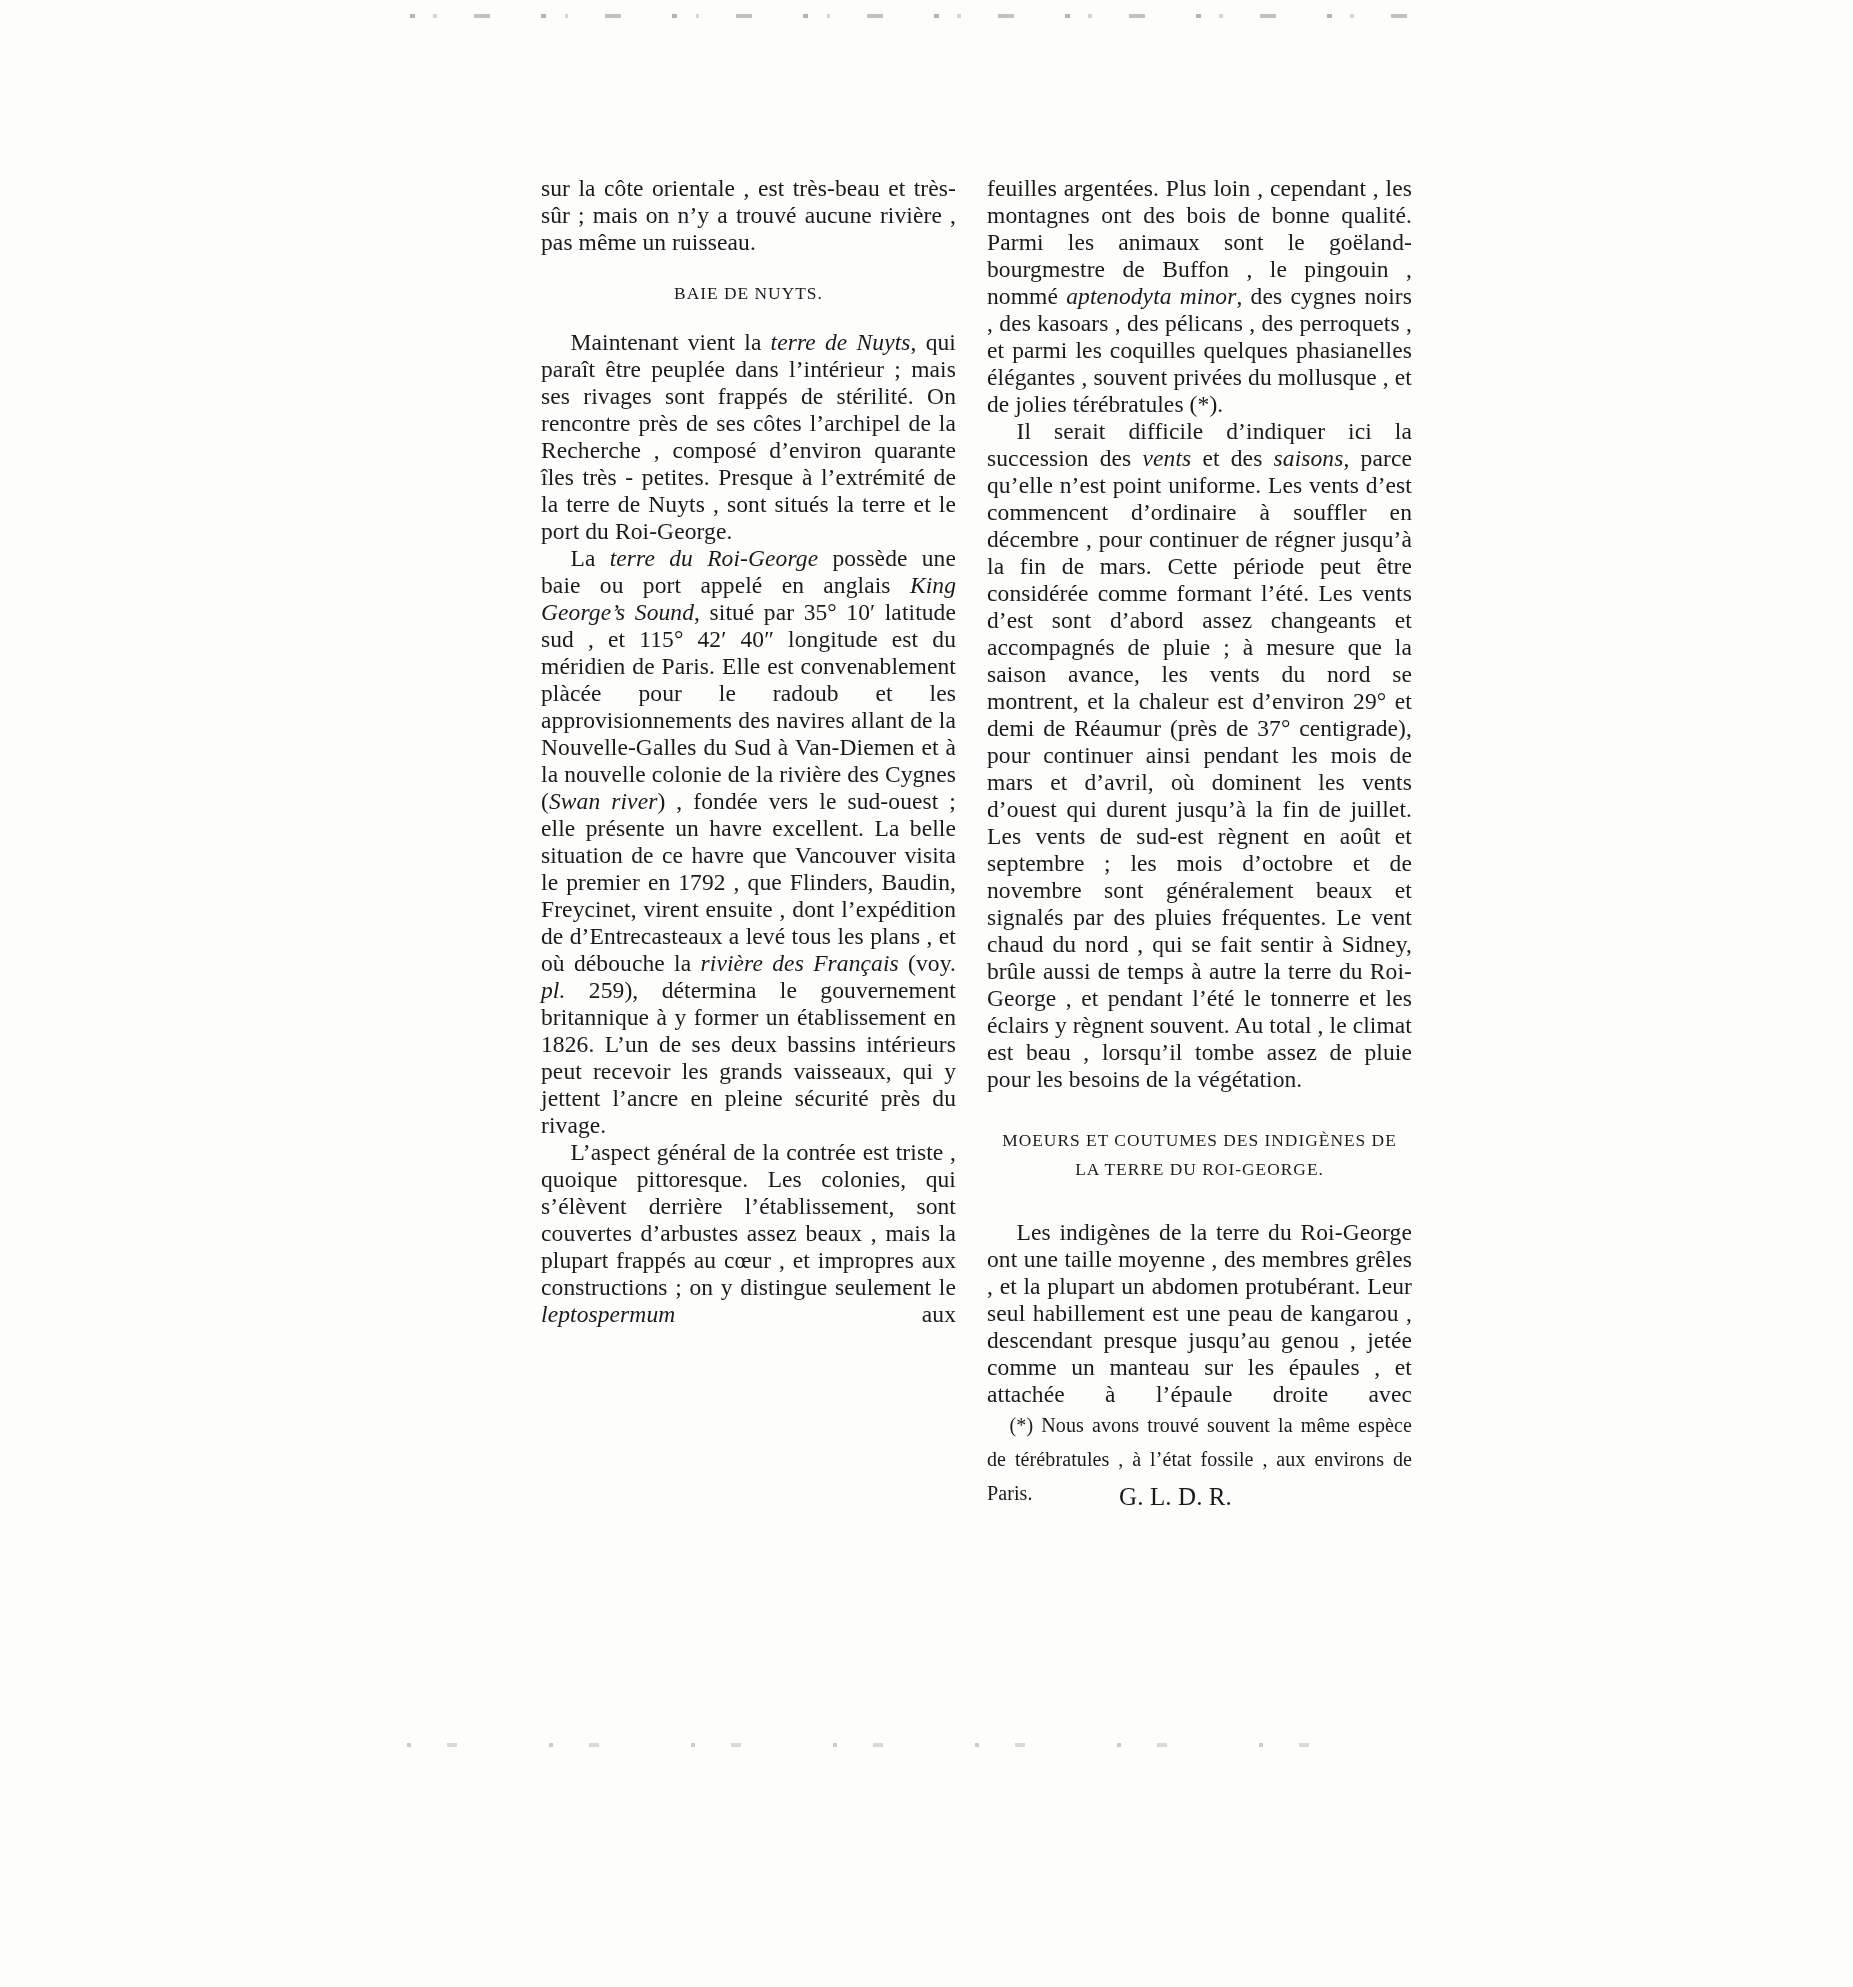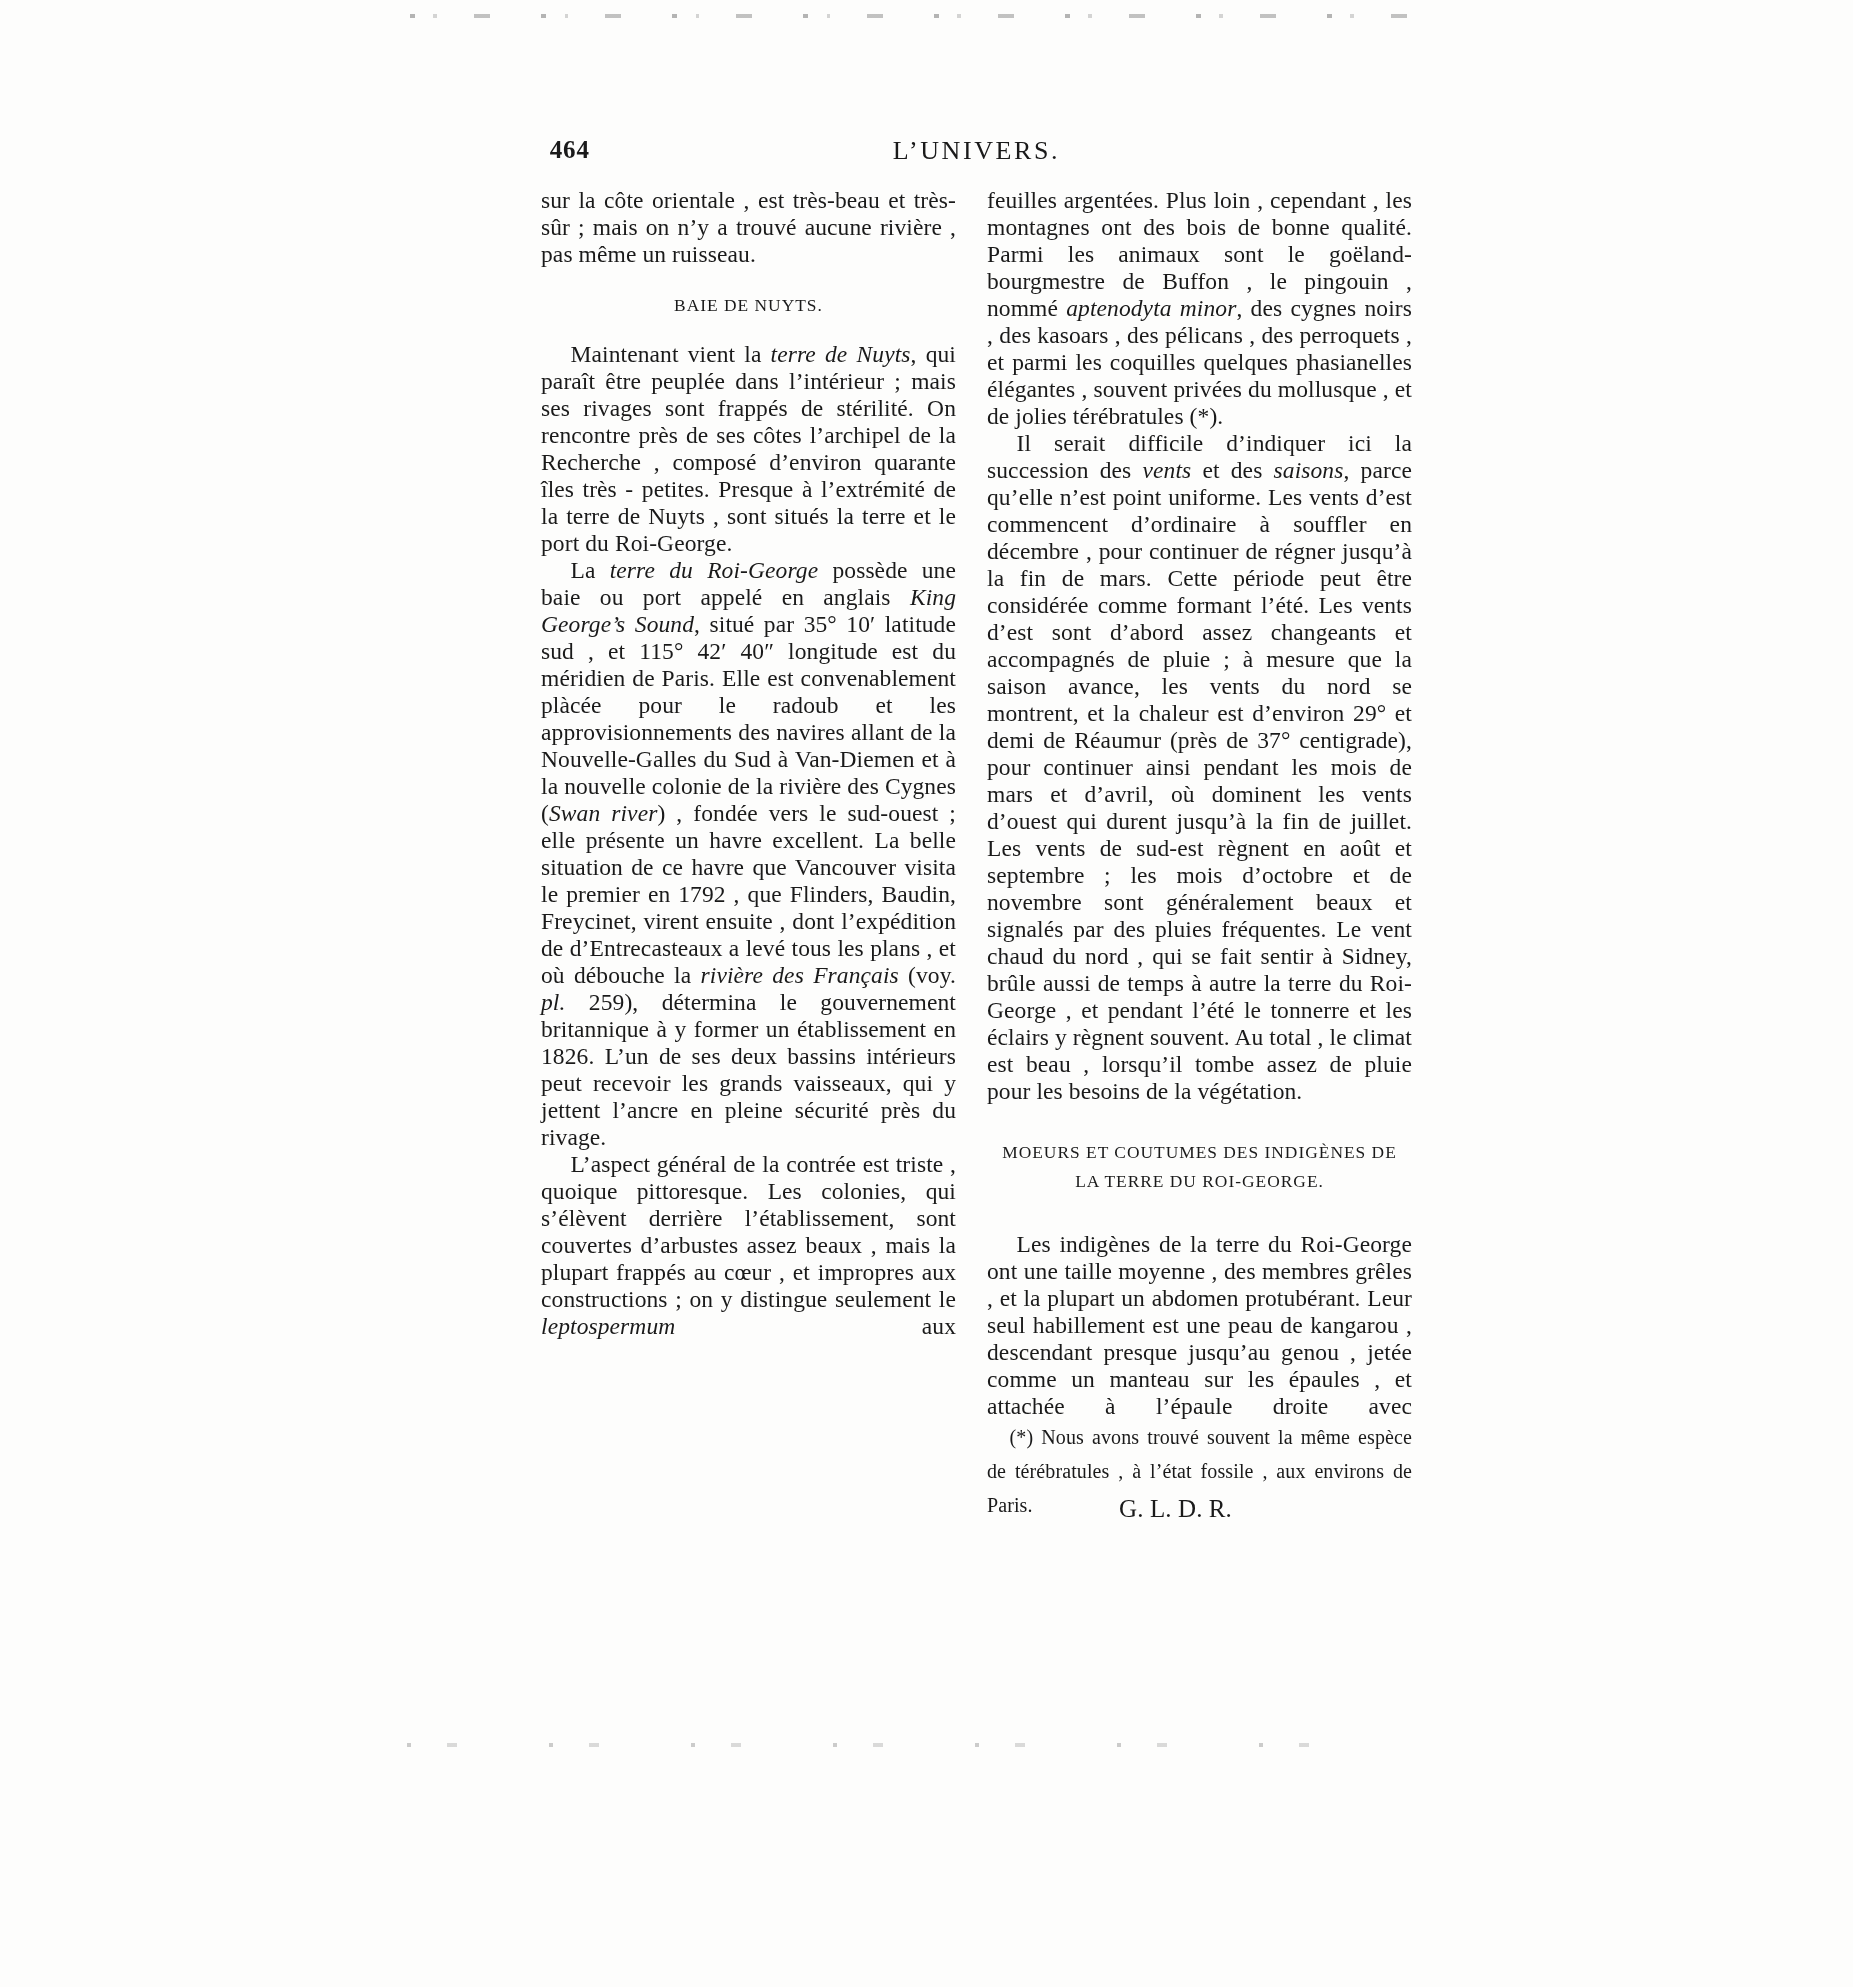--- a/index.html
+++ b/index.html
@@ -59,21 +59,20 @@
     letter-spacing: 2.6px;
     font-weight: 400;
   }
   .columns {
     position: absolute;
     left: 541px;
     top: 175px;
     width: 871px;
     display: flex;
     gap: 31px;
-    margin-top: 12px;
   }
   .col {
     text-align: justify;
     font-size: 23.5px;
     line-height: 27px;
     letter-spacing: 0.1px;
     hyphens: auto;
   }
   .col-left  { width: 415px; }
   .col-right { width: 425px; }
@@ -105,24 +104,20 @@
     margin-top: -26px;
   }
 </style>
 </head>
 <body>
 
 <div class="page">
 
   <div class="artifact artifact-top"></div>
 
-  <header class="page-header">
-    <div class="page-number">464</div>
-    <div class="running-title">L’UNIVERS.</div>
-  </header>
 
   <main class="columns">
     <section class="col col-left">
         <p class="para"><span>sur la côte orientale , est très-beau et très-sûr ; mais on n’y a trouvé aucune rivière , pas même un ruisseau.</span></p>
         <div class="heading">
           <div class="heading-line">BAIE DE NUYTS.</div>
         </div>
         <p class="para indent"><span>Maintenant vient la </span><span class="it">terre de Nuyts</span><span>, qui paraît être peuplée dans l’intérieur ; mais ses rivages sont frappés de stérilité. On rencontre près de ses côtes l’archipel de la Recherche , composé d’environ quarante îles très - petites. Presque à l’extrémité de la terre de Nuyts , sont situés la terre et le port du Roi-George.</span></p>
         <p class="para indent"><span>La </span><span class="it">terre du Roi-George</span><span> possède une baie ou port appelé en anglais </span><span class="it">King George’s Sound</span><span>, situé par 35° 10′ latitude sud , et 115° 42′ 40″ longitude est du méridien de Paris. Elle est convenablement plàcée pour le radoub et les approvisionnements des navires allant de la Nouvelle-Galles du Sud à Van-Diemen et à la nouvelle colonie de la rivière des Cygnes (</span><span class="it">Swan river</span><span>) , fondée vers le sud-ouest ; elle présente un havre excellent. La belle situation de ce havre que Vancouver visita le premier en 1792 , que Flinders, Baudin, Freycinet, virent ensuite , dont l’expédition de d’Entrecasteaux a levé tous les plans , et où débouche la </span><span class="it">rivière des Français</span><span> (voy. </span><span class="it">pl.</span><span> 259), détermina le gouvernement britannique à y former un établissement en 1826. L’un de ses deux bassins intérieurs peut recevoir les grands vaisseaux, qui y jettent l’ancre en pleine sécurité près du rivage.</span></p>
         <p class="para indent justify-last"><span>L’aspect général de la contrée est triste , quoique pittoresque. Les colonies, qui s’élèvent derrière l’établissement, sont couvertes d’arbustes assez beaux , mais la plupart frappés au cœur , et impropres aux constructions ; on y distingue seulement le </span><span class="it">leptospermum</span><span> aux</span></p>

